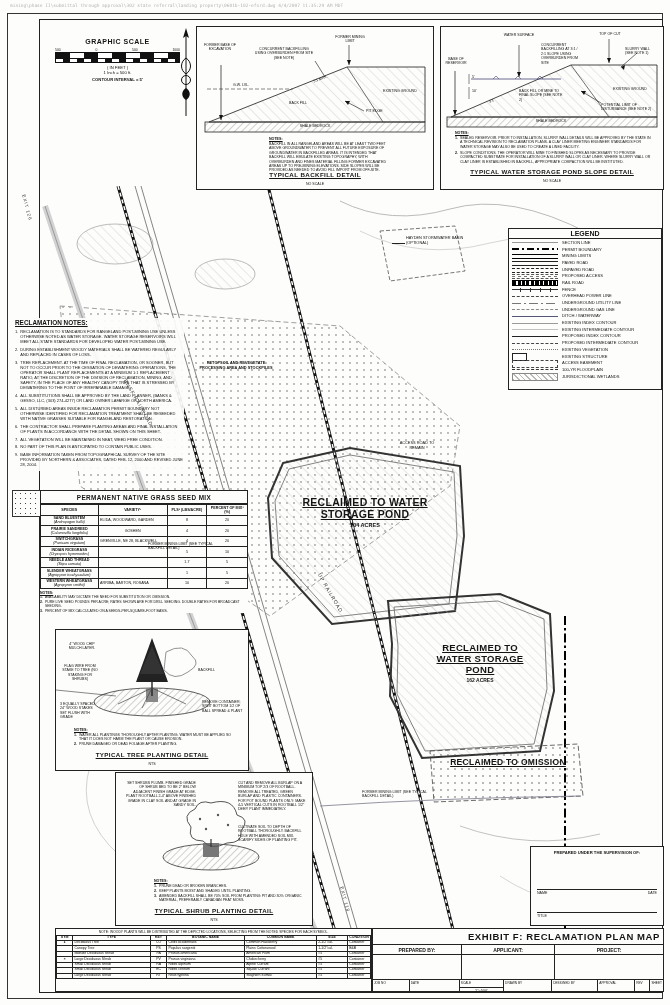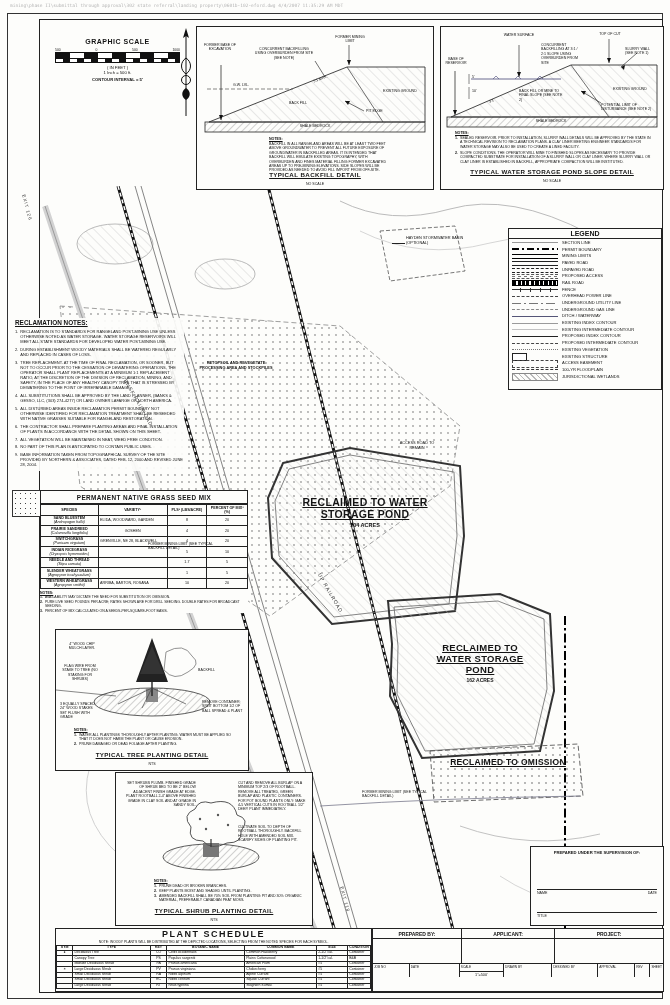--- a/index.html
+++ b/index.html
@@ -565,21 +565,20 @@
       </div>
     <div class="abs lbl" style="left:38px;top:121px;width:150px;display:flex">
         <b style="margin-right:2px">3.</b>
         <span>AMENDED BACKFILL SHALL BE 70% SOIL FROM PLANTING PIT AND 30% ORGANIC MATERIAL, PREFERABLY CANADIAN PEAT MOSS.</span>
       </div>
     <div class="abs dtitle ctr" style="left:0;right:0;top:134px">TYPICAL SHRUB PLANTING DETAIL</div>
     <div class="abs dscale ctr" style="left:0;right:0;top:143px">NTS</div>
   </div>
 
   <div class="abs box" style="left:55px;top:928px;width:315px;height:62px;z-index:2">
-    <div class="ps-title">PLANT SCHEDULE</div>
     <div class="ps-note">NOTE: WOODY PLANTS WILL BE DISTRIBUTED AT THE DEPICTED LOCATIONS, SELECTING FROM THE NOTED SPECIES FOR EACH SYMBOL.</div>
     <table class="ps" style="width:100%">
       <tbody>
           <tr>
         <th style="width:13px">SYM</th>
         <th style="width:76px">TYPE</th>
         <th style="width:13px">KEY</th>
         <th style="width:76px">BOTANIC NAME</th>
         <th style="width:70px">COMMON NAME</th>
         <th style="width:28px">SIZE</th>
@@ -657,20 +656,21 @@
     <div class="sv-line" style="margin:34px 6px 0">
       <span style="left:0">NAME</span>
       <span style="right:0">DATE</span>
     </div>
     <div class="sv-line" style="margin:22px 6px 0">
       <span style="left:0">TITLE</span>
     </div>
   </div>
 
   <div class="abs box" style="left:372px;top:928px;width:290px;height:62px;z-index:2">
+    <div class="tb-exhibit">EXHIBIT F: RECLAMATION PLAN MAP</div>
     <div class="tb-hdr">
       <div style="width:88px">PREPARED BY:</div>
       <div style="width:92px">APPLICANT:</div>
       <div style="flex:1;border-right:none">PROJECT:</div>
     </div>
     <div class="tb-body">
       <div style="width:88px"></div>
       <div style="width:92px"></div>
       <div style="flex:1;border-right:none"></div>
     </div>

